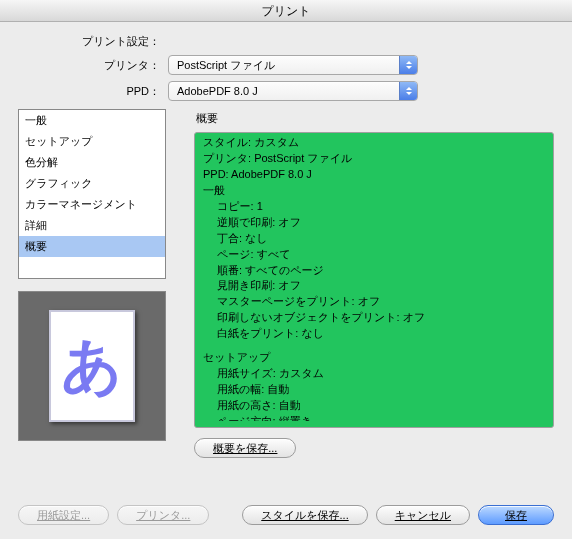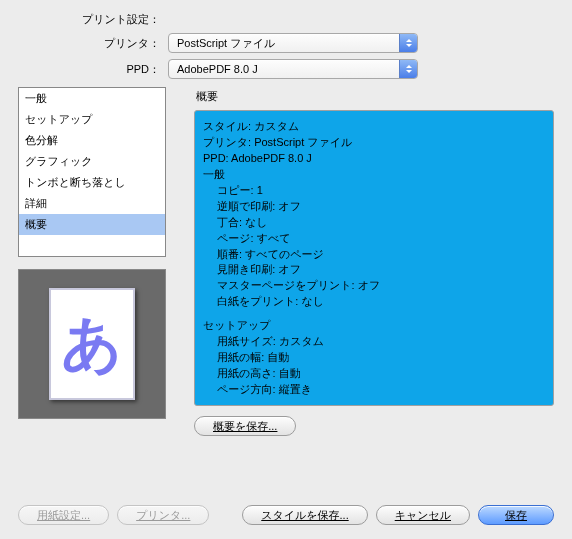--- a/index.html
+++ b/index.html
@@ -16,37 +16,38 @@
 .main-area { display:flex; gap:28px; margin-top:8px; }
 .left-col { width:148px; }
 .category-list { width:148px; height:170px; background:#fff; border:1px solid #888; overflow:hidden; }
 .category-list div { padding:3px 6px; cursor:default; }
 .category-list .sel { background:#a9c8f3; }
 .preview-box { width:148px; height:150px; background:#6a6a6a; margin-top:12px; display:flex; justify-content:center; align-items:center; border:1px solid #888; }
 .page-prev { width:86px; height:112px; background:#fff; box-shadow:2px 2px 4px rgba(0,0,0,.5); display:flex; justify-content:center; align-items:center; border:2px solid #c8c8dc; }
 .glyph { font-size:60px; color:#7a7af2; font-weight:bold; }
 .right-col { flex:1; min-width:0; }
 .section-title { margin:2px 0 6px 2px; font-size:11px; }
-.summary-box { height:296px; background:#0ea5e9; border:1px solid #a0a0a0; border-radius:3px; padding:8px 4px 6px 8px; overflow:hidden; position:relative; }
+.summary-box { height:296px; background:#22c55e; border:1px solid #a0a0a0; border-radius:3px; padding:2px 4px 6px 8px; overflow:hidden; position:relative; }
 .summary-scroll { height:100%; overflow-y:scroll; padding-right:4px; line-height:1.45; }
 .summary-scroll::-webkit-scrollbar { width:15px; }
 .summary-scroll::-webkit-scrollbar-track { background:#f0f0f0; border-left:1px solid #dcdcdc; border-radius:6px;}
 .summary-scroll::-webkit-scrollbar-thumb { background:linear-gradient(90deg,#c7dcff,#6ea5f7,#c7dcff); border:1px solid #6a93d8; border-radius:7px; }
 .indent { padding-left:14px; }
 .save-summary-row { margin-top:10px; }
 .btn { height:20px; padding:0 18px; background:linear-gradient(#fdfdfd,#e3e3e3); border:1px solid #9c9c9c; border-radius:10px; font-size:11px; line-height:18px; display:inline-flex; align-items:center; box-shadow:0 1px 0 rgba(255,255,255,.8) inset; cursor:default;text-decoration:underline; }
 .btn.disabled { color:#9a9a9a; border-color:#c4c4c4; background:linear-gradient(#f6f6f6,#ececec); }
 .btn.default { background:linear-gradient(#bcd9ff,#5e9bff); border-color:#3b6fd2; color:#000; }
 .footer { position:absolute; bottom:14px; left:18px; right:18px; display:flex; align-items:flex-end; gap:8px; }
 .footer .spacer { flex:1; }
 </style>
 </head>
 <body>
 
 <div class="window">
+  <div class="titlebar">プリント</div>
   <div class="content">
 
     <div class="form-row">
       <div class="form-label">プリント設定：</div>
     </div>
     <div class="form-row">
       <div class="form-label">プリンタ：</div>
       <div class="select">
         <span>PostScript ファイル</span>
         <span class="select-arrows"></span>
@@ -60,21 +61,21 @@
       </div>
     </div>
 
     <div class="main-area">
       <div class="left-col">
         <div class="category-list" id="cat-list">
             <div>一般</div>
             <div>セットアップ</div>
             <div>色分解</div>
             <div>グラフィック</div>
-            <div>トンボと断ち落とし</div>
+            <div>カラーマネージメント</div>
             <div>詳細</div>
             <div class="sel">概要</div>
           </div>
         <div class="preview-box">
           <div class="page-prev">
             <span class="glyph">あ</span>
           </div>
         </div>
       </div>
 
@@ -86,20 +87,21 @@
             <div>プリンタ: PostScript ファイル</div>
             <div>PPD: AdobePDF 8.0 J</div>
             <div>一般</div>
             <div class="indent">コピー: 1</div>
             <div class="indent">逆順で印刷: オフ</div>
             <div class="indent">丁合: なし</div>
             <div class="indent">ページ: すべて</div>
             <div class="indent">順番: すべてのページ</div>
             <div class="indent">見開き印刷: オフ</div>
             <div class="indent">マスターページをプリント: オフ</div>
+            <div class="indent">印刷しないオブジェクトをプリント: オフ</div>
             <div class="indent">白紙をプリント: なし</div>
             <div style="height:8px"></div>
             <div>セットアップ</div>
             <div class="indent">用紙サイズ: カスタム</div>
             <div class="indent">用紙の幅: 自動</div>
             <div class="indent">用紙の高さ: 自動</div>
             <div class="indent">ページ方向: 縦置き</div>
 
           </div>
         </div>

